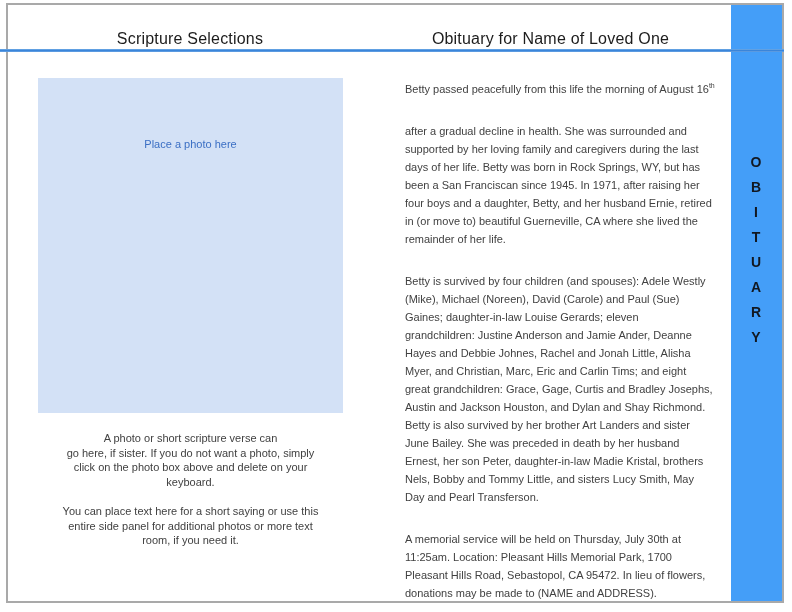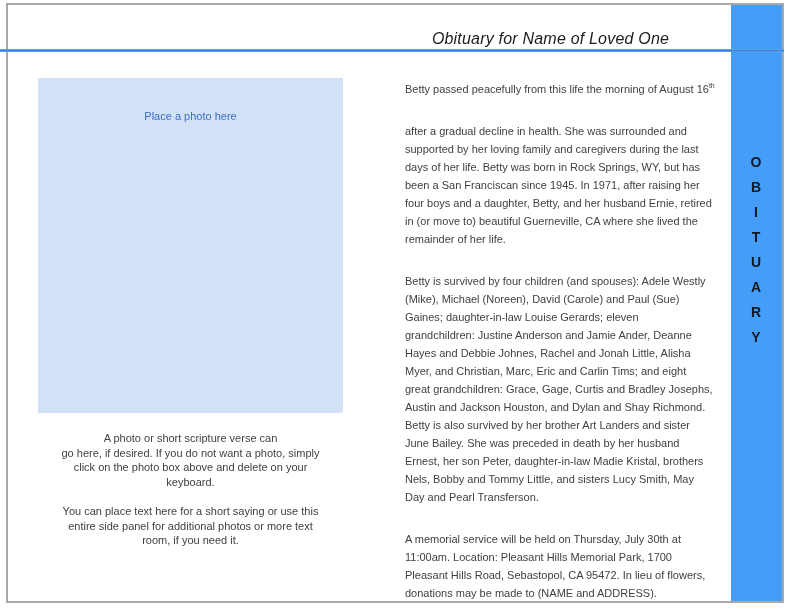--- a/index.html
+++ b/index.html
@@ -35,27 +35,27 @@
   }
   .header-rule{
     position:absolute;left:0;top:49px;width:784px;height:3px;
     background:linear-gradient(#7db4e8,var(--rule_blue) 40%,var(--rule_blue) 75%,#9cc4ec);
   }
   .hdr{
     position:absolute;top:30px;text-align:center;
     font-size:16px;color:var(--header_text);letter-spacing:0.2px;
   }
   .hdr-left{left:25px;width:330px;}
-  .hdr-right{left:400px;width:301px;font-style:italic;}
+  .hdr-right{left:400px;width:301px;}
   .photo-box{
     position:absolute;left:38px;top:78px;width:305px;height:335px;
     background:var(--photo_box);cursor:pointer;
   }
   .photo-box-label{
-    display:block;padding-top:32px;text-align:center;
+    display:block;padding-top:60px;text-align:center;
     font-size:11px;color:var(--photo_text);
   }
   .caption{
     position:absolute;left:28px;width:325px;text-align:center;
     font-size:11px;line-height:14.5px;color:var(--body_text);
     white-space:pre-line;
   }
   .caption-1{top:431px;}
   .caption-2{top:504px;}
   .obituary-col{
@@ -76,30 +76,31 @@
   <div class="spine-band"></div>
   <div class="spine-letters">O
 B
 I
 T
 U
 A
 R
 Y</div>
 
+  <div class="hdr hdr-left">Scripture Selections</div>
   <div class="hdr hdr-right">Obituary for Name of Loved One</div>
 
   <div class="header-rule"></div>
 
   <div class="photo-box">
     <span class="photo-box-label">Place a photo here</span>
   </div>
 
   <div class="caption caption-1">A photo or short scripture verse can
-go here, if desired. If you do not want a photo, simply
+go here, if sister. If you do not want a photo, simply
 click on the photo box above and delete on your
 keyboard.</div>
   <div class="caption caption-2">You can place text here for a short saying or use this
 entire side panel for additional photos or more text
 room, if you need it.</div>
 
   <div class="obituary-col">
     <p class="para">
       <span><span>Betty passed peacefully from this life the morning of August 16</span><sup class="sup">th</sup></span>
       <span class="lines">after a gradual decline in health.  She was surrounded and
@@ -117,18 +118,18 @@
 Hayes and Debbie Johnes, Rachel and Jonah Little, Alisha
 Myer, and Christian, Marc, Eric and Carlin Tims;  and eight
 great grandchildren: Grace, Gage, Curtis and Bradley Josephs,
 Austin and Jackson Houston, and Dylan and Shay Richmond.
 Betty is also survived by her brother Art Landers and sister
 June Bailey.  She was preceded in death by her husband
 Ernest, her son Peter, daughter-in-law Madie Kristal, brothers
 Nels, Bobby and Tommy Little, and sisters Lucy Smith, May
 Day and Pearl Transferson.</p>
     <p class="para lines">A memorial service will be held on Thursday, July 30th at
-11:00am.  Location:  Pleasant Hills Memorial Park, 1700
+11:25am.  Location:  Pleasant Hills Memorial Park, 1700
 Pleasant Hills Road, Sebastopol, CA 95472.  In lieu of flowers,
 donations may be made to (NAME and ADDRESS).</p>
   </div>
 
 </div>
 
 </body></html>

